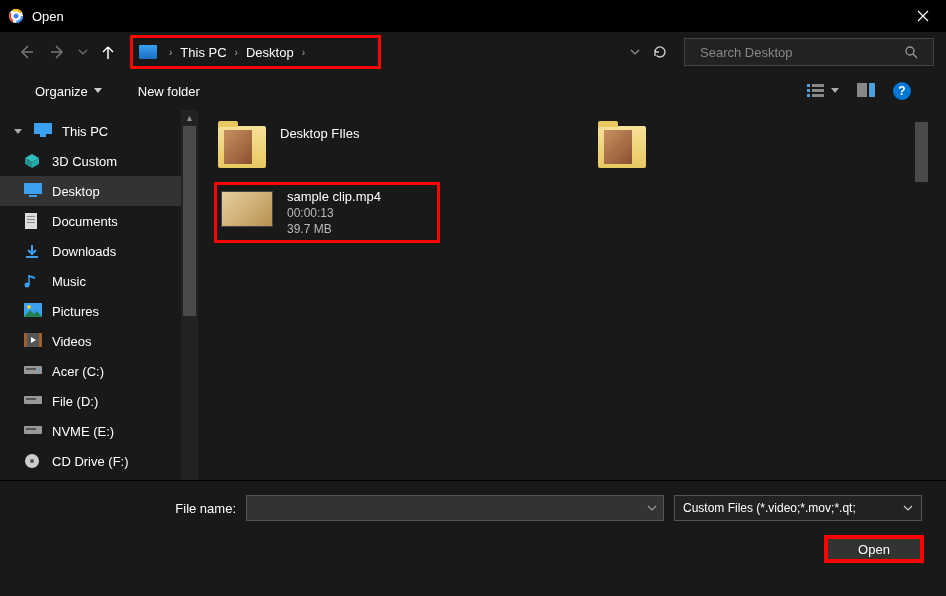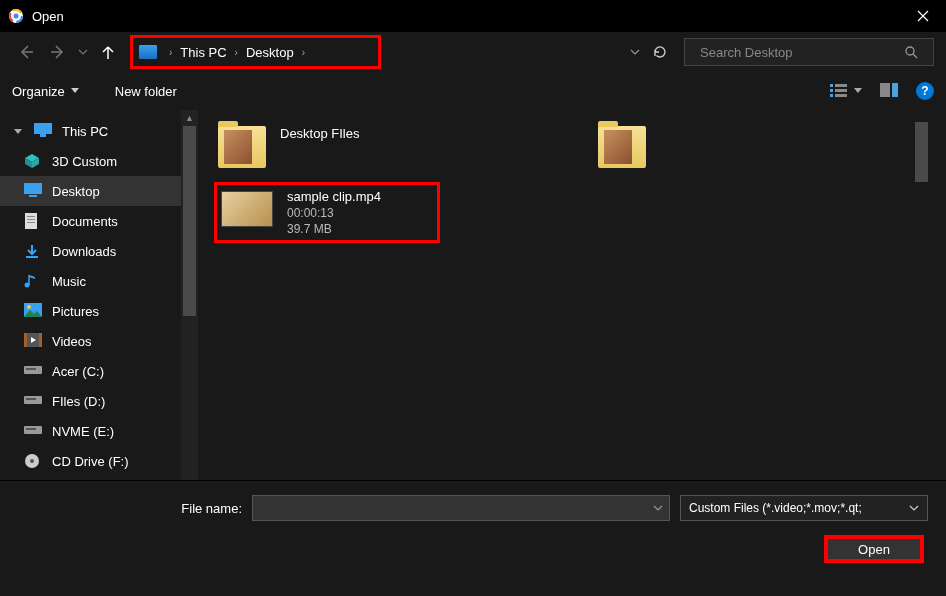--- a/index.html
+++ b/index.html
@@ -15,21 +15,21 @@
 .nav-btn.up { color: #fff; }
 .breadcrumb-wrap { flex: 1; display: flex; align-items: center; border: 3px solid #ff0000; height: 34px; margin: 0 8px 0 4px; max-width: 290px; padding: 0 6px; }
 .breadcrumb-wrap .bc-icon { width: 18px; height: 14px; background: linear-gradient(180deg,#3aa0f0,#1a6fc0); margin-right: 8px; border-radius: 1px; }
 .breadcrumb-wrap .bc-seg { color: #fff; font-size: 13px; padding: 0 4px; }
 .breadcrumb-wrap .bc-chev { color: #aaa; font-size: 10px; padding: 0 4px; }
 .addr-spacer { flex: 1; }
 .addr-controls { display: flex; align-items: center; gap: 12px; margin-right: 12px; color: #999; }
 .searchbox { width: 250px; height: 28px; background: #222; border: 1px solid #444; display: flex; align-items: center; padding: 0 15px; color: #888; }
 .searchbox span { flex: 1; }
 
-.toolbar { height: 38px; background: #191919; display: flex; align-items: center; padding: 0 12px; gap: 24px; }
+.toolbar { height: 38px; background: #191919; display: flex; align-items: center; padding: 0 35px; gap: 24px; }
 .toolbar .tb-left { display: flex; gap: 36px; }
 .toolbar .tb-item { color: #fff; font-size: 13px; display: flex; align-items: center; gap: 6px; }
 .toolbar .tb-right { margin-left: auto; display: flex; align-items: center; gap: 18px; }
 .view-icon { width: 18px; height: 16px; display: inline-block; }
 .help-icon { width: 18px; height: 18px; border-radius: 50%; background: #0078d7; color: #fff; display: flex; align-items: center; justify-content: center; font-size: 12px; font-weight: bold; }
 
 .body-area { display: flex; height: 370px; background: #191919; }
 
 .tree { width: 198px; background: #191919; display: flex; }
 .tree-inner { flex: 1; padding-top: 6px; }
@@ -52,21 +52,21 @@
 .file-item.highlighted { border: 3px solid #ff0000; width: 226px; }
 .folder-icon { width: 48px; height: 42px; background: linear-gradient(180deg,#f7e199,#e8c85f); border-radius: 2px; position: relative; flex-shrink: 0; }
 .folder-icon::before { content: ""; position: absolute; top: -5px; left: 0; width: 20px; height: 6px; background: #e8c85f; border-radius: 2px 2px 0 0; }
 .folder-icon.withstuff::after { content:""; position:absolute; left:6px; top:4px; right:14px; bottom:4px; background:linear-gradient(135deg,#c89060,#8a5030); }
 .video-thumb { width: 52px; height: 36px; background: linear-gradient(135deg,#e8d0a0,#b89050); border: 1px solid #444; flex-shrink: 0; margin-top: 2px; }
 .file-meta { display: flex; flex-direction: column; gap: 2px; }
 .file-meta .name { color: #fff; }
 .file-meta .sub { color: #bbb; font-size: 12px; }
 
 .footer { background: #191919; padding: 14px 18px 14px 18px; height: 116px; display: flex; flex-direction: column; gap: 14px; border-top: 1px solid #000; }
-.fn-row { display: flex; align-items: center; gap: 10px; justify-content: flex-end; }
+.fn-row { display: flex; align-items: center; gap: 10px; }
 .fn-label { width: 218px; text-align: right; color: #fff; }
 .fn-input { flex: 1; height: 26px; background: #333; border: 1px solid #555; display:flex; align-items:center; justify-content:flex-end; padding:0 6px; max-width: 418px;}
 .fn-input .dd { color:#888; font-size:10px; }
 .filter-select { width: 248px; height: 26px; background: #222; border: 1px solid #555; display: flex; align-items: center; padding: 0 8px; color: #fff; font-size: 12px; justify-content: space-between; }
 .btn-row { display: flex; justify-content: flex-end; gap: 14px; padding-right: 4px; }
 .btn { width: 100px; height: 28px; border: 1px solid #777; background: #333; color: #fff; display: flex; align-items: center; justify-content: center; font-size: 13px; }
 .btn.open-hl { border: 4px solid #ff0000; background: #333; }
 
 svg { display: block; }
 </style>
@@ -273,21 +273,21 @@
           </span>
         <span>Acer (C:)</span>
       </div>
       <div class="tree-item">
         <span class="ticon">
             <svg width="18" height="12" viewBox="0 0 18 12">
               <rect x="0" y="3" width="18" height="8" rx="1" fill="#999"></rect>
               <rect x="2" y="5" width="10" height="2" fill="#555"></rect>
             </svg>
           </span>
-        <span>FIles (D:)</span>
+        <span>File (D:)</span>
       </div>
       <div class="tree-item">
         <span class="ticon">
             <svg width="18" height="12" viewBox="0 0 18 12">
               <rect x="0" y="3" width="18" height="8" rx="1" fill="#999"></rect>
               <rect x="2" y="5" width="10" height="2" fill="#555"></rect>
             </svg>
           </span>
         <span>NVME (E:)</span>
       </div>

